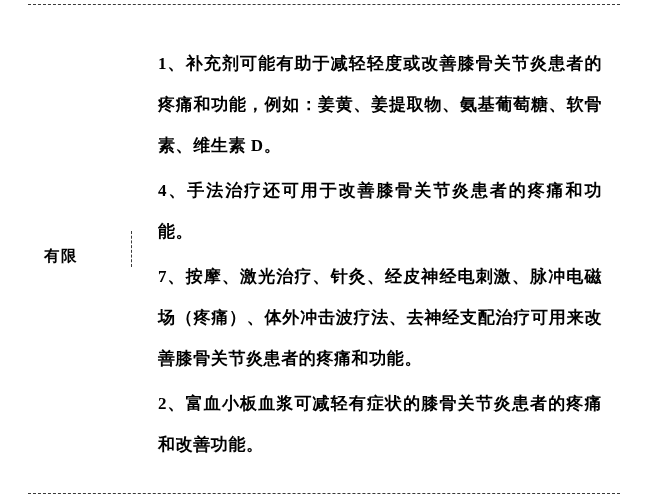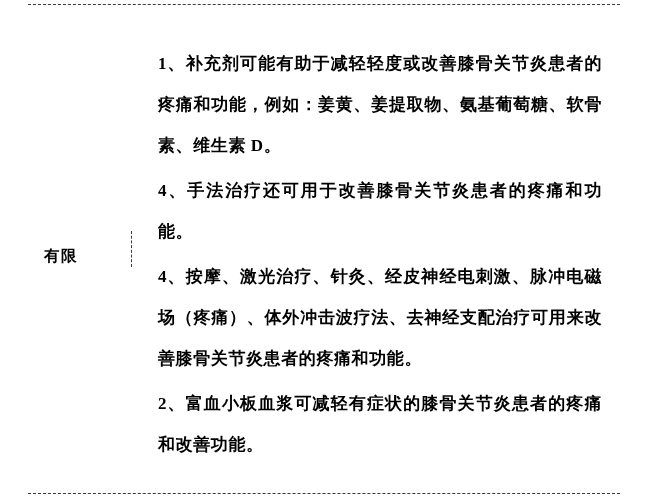--- a/index.html
+++ b/index.html
@@ -65,18 +65,18 @@
 <div class="table-wrap">
   <div class="table">
 
     <div class="cell-label">
       <span class="label-text">有限</span>
     </div>
 
     <div class="cell-body">
       <p class="para">1、补充剂可能有助于减轻轻度或改善膝骨关节炎患者的疼痛和功能，例如：姜黄、姜提取物、氨基葡萄糖、软骨素、维生素 D。</p>
       <p class="para">4、手法治疗还可用于改善膝骨关节炎患者的疼痛和功能。</p>
-      <p class="para">4、按摩、激光治疗、针灸、经皮神经电刺激、脉冲电磁场（疼痛）、体外冲击波疗法、去神经支配治疗可用来改善膝骨关节炎患者的疼痛和功能。</p>
+      <p class="para">7、按摩、激光治疗、针灸、经皮神经电刺激、脉冲电磁场（疼痛）、体外冲击波疗法、去神经支配治疗可用来改善膝骨关节炎患者的疼痛和功能。</p>
       <p class="para">2、富血小板血浆可减轻有症状的膝骨关节炎患者的疼痛和改善功能。</p>
     </div>
 
   </div>
 </div>
 
 </body></html>

